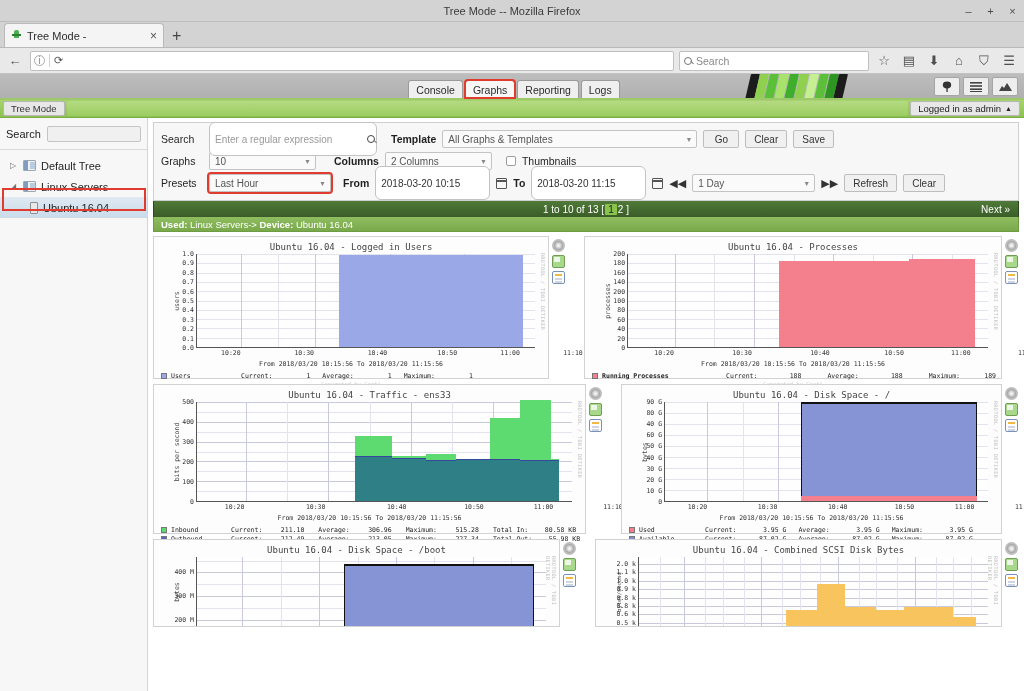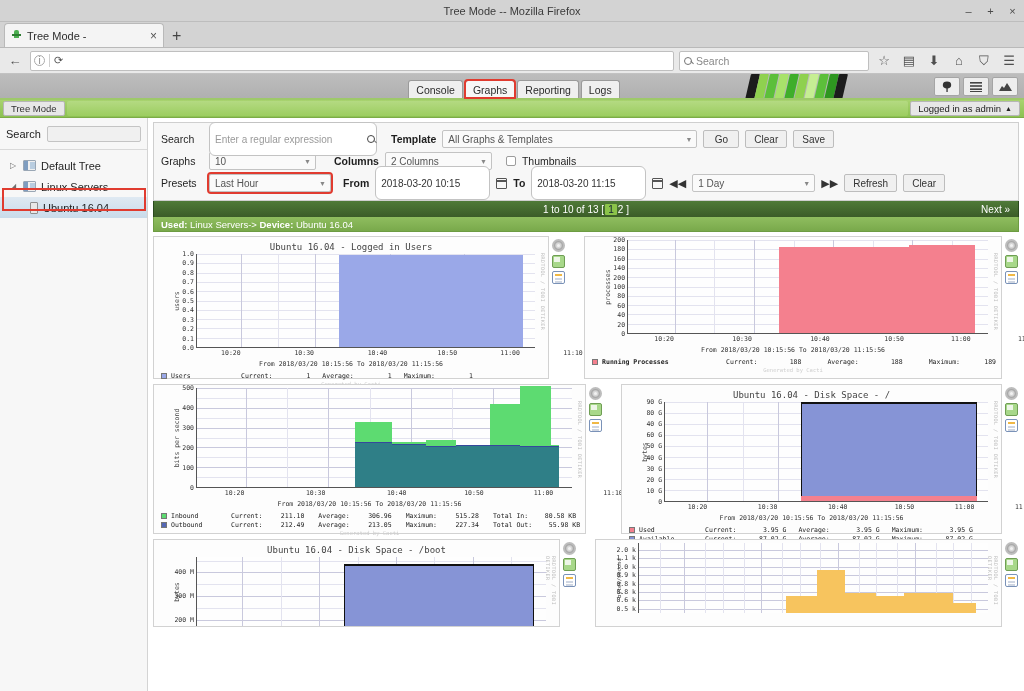--- a/index.html
+++ b/index.html
@@ -557,20 +557,21 @@
           </div>
           <div class="gactions">
             <div class="aicon gear"></div>
             <div class="aicon exp"></div>
             <div class="aicon lst"></div>
           </div>
         </div>
 
         <div class="gcell">
           <div class="gbox" style="height:143px;">
+            <div class="gtitle">Ubuntu 16.04 - Processes</div>
             <div class="vstamp">RRDTOOL / TOBI OETIKER</div>
             <div class="plot-wrap">
               <div class="ylab">
                   <span>processes</span>
                 </div>
               <div class="yticks" style="height:94px;">
                 <i style="top:100%">0</i>
                 <i style="top:90%">20</i>
                 <i style="top:80%">40</i>
                 <i style="top:70%">60</i>
@@ -633,20 +634,21 @@
             <div class="aicon exp"></div>
             <div class="aicon lst"></div>
           </div>
         </div>
       </div>
 
       <div class="grow">
 
         <div class="gcell">
           <div class="gbox" style="height:150px;">
+            <div class="gtitle">Ubuntu 16.04 - Traffic - ens33</div>
             <div class="vstamp">RRDTOOL / TOBI OETIKER</div>
             <div class="plot-wrap">
               <div class="ylab">
                   <span>bits per second</span>
                 </div>
               <div class="yticks" style="height:100px;">
                 <i style="top:100%">0</i>
                 <i style="top:80%">100</i>
                 <i style="top:60%">200</i>
                 <i style="top:40%">300</i>
@@ -861,20 +863,21 @@
           </div>
           <div class="gactions">
             <div class="aicon gear"></div>
             <div class="aicon exp"></div>
             <div class="aicon lst"></div>
           </div>
         </div>
 
         <div class="gcell">
           <div class="gbox" style="height:88px;overflow:hidden;">
+            <div class="gtitle">Ubuntu 16.04 - Combined SCSI Disk Bytes</div>
             <div class="vstamp">RRDTOOL / TOBI OETIKER</div>
             <div class="plot-wrap">
               <div class="ylab">
                   <span style="font-size:5.5px;">bytes/second</span>
                 </div>
               <div class="yticks" style="height:70px;">
                 <i style="top:10%">2.0 k</i>
                 <i style="top:22%">1.1 k</i>
                 <i style="top:34%">1.0 k</i>
                 <i style="top:46%">0.9 k</i>

